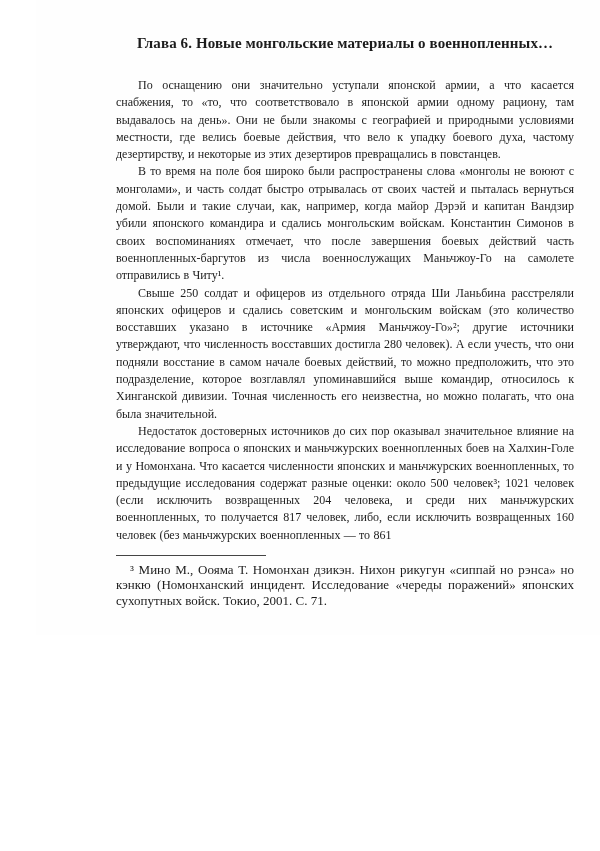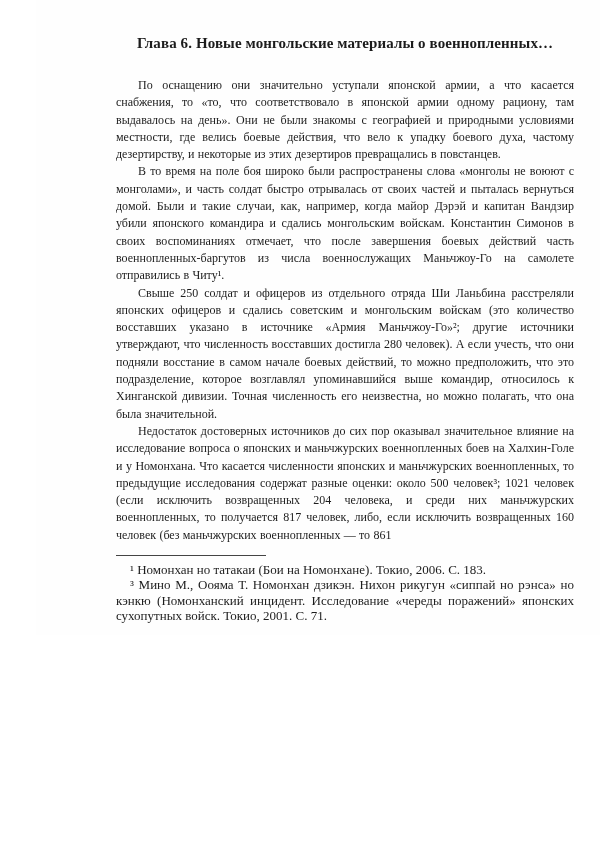--- a/index.html
+++ b/index.html
@@ -73,18 +73,17 @@
   <div class="body-text">
     <p class="para">По оснащению они значительно уступали японской армии, а что касается снабжения, то «то, что соответствовало в японской армии одному рациону, там выдавалось на день». Они не были знакомы с географией и природными условиями местности, где велись боевые действия, что вело к упадку боевого духа, частому дезертирству, и некоторые из этих дезертиров превращались в повстанцев.</p>
     <p class="para">В то время на поле боя широко были распространены слова «монголы не воюют с монголами», и часть солдат быстро отрывалась от своих частей и пыталась вернуться домой. Были и такие случаи, как, например, когда майор Дэрэй и капитан Вандзир убили японского командира и сдались монгольским войскам. Константин Симонов в своих воспоминаниях отмечает, что после завершения боевых действий часть военнопленных-баргутов из числа военнослужащих Маньчжоу-Го на самолете отправились в Читу¹.</p>
     <p class="para">Свыше 250 солдат и офицеров из отдельного отряда Ши Ланьбина расстреляли японских офицеров и сдались советским и монгольским войскам (это количество восставших указано в источнике «Армия Маньчжоу-Го»²; другие источники утверждают, что численность восставших достигла 280 человек). А если учесть, что они подняли восстание в самом начале боевых действий, то можно предположить, что это подразделение, которое возглавлял упоминавшийся выше командир, относилось к Хинганской дивизии. Точная численность его неизвестна, но можно полагать, что она была значительной.</p>
     <p class="para">Недостаток достоверных источников до сих пор оказывал значительное влияние на исследование вопроса о японских и маньчжурских военнопленных боев на Халхин-Голе и у Номонхана. Что касается численности японских и маньчжурских военнопленных, то предыдущие исследования содержат разные оценки: около 500 человек³; 1021 человек (если исключить возвращенных 204 человека, и среди них маньчжурских военнопленных, то получается 817 человек, либо, если исключить возвращенных 160 человек (без маньчжурских военнопленных — то 861</p>
   </div>
 
   <div class="footnote-rule"></div>
 
   <div class="footnotes">
-    <p class="footnote">¹ Номонхан но татакаи (Бои на Номонхане). Токио, 2006. С. 183.</p>
     <p class="footnote">³ Мино М., Оояма Т. Номонхан дзикэн. Нихон рикугун «сиппай но рэнса» но кэнкю (Номонханский инцидент. Исследование «череды поражений» японских сухопутных войск. Токио, 2001. С. 71.</p>
   </div>
 
 
 </div>
 
 </body></html>

